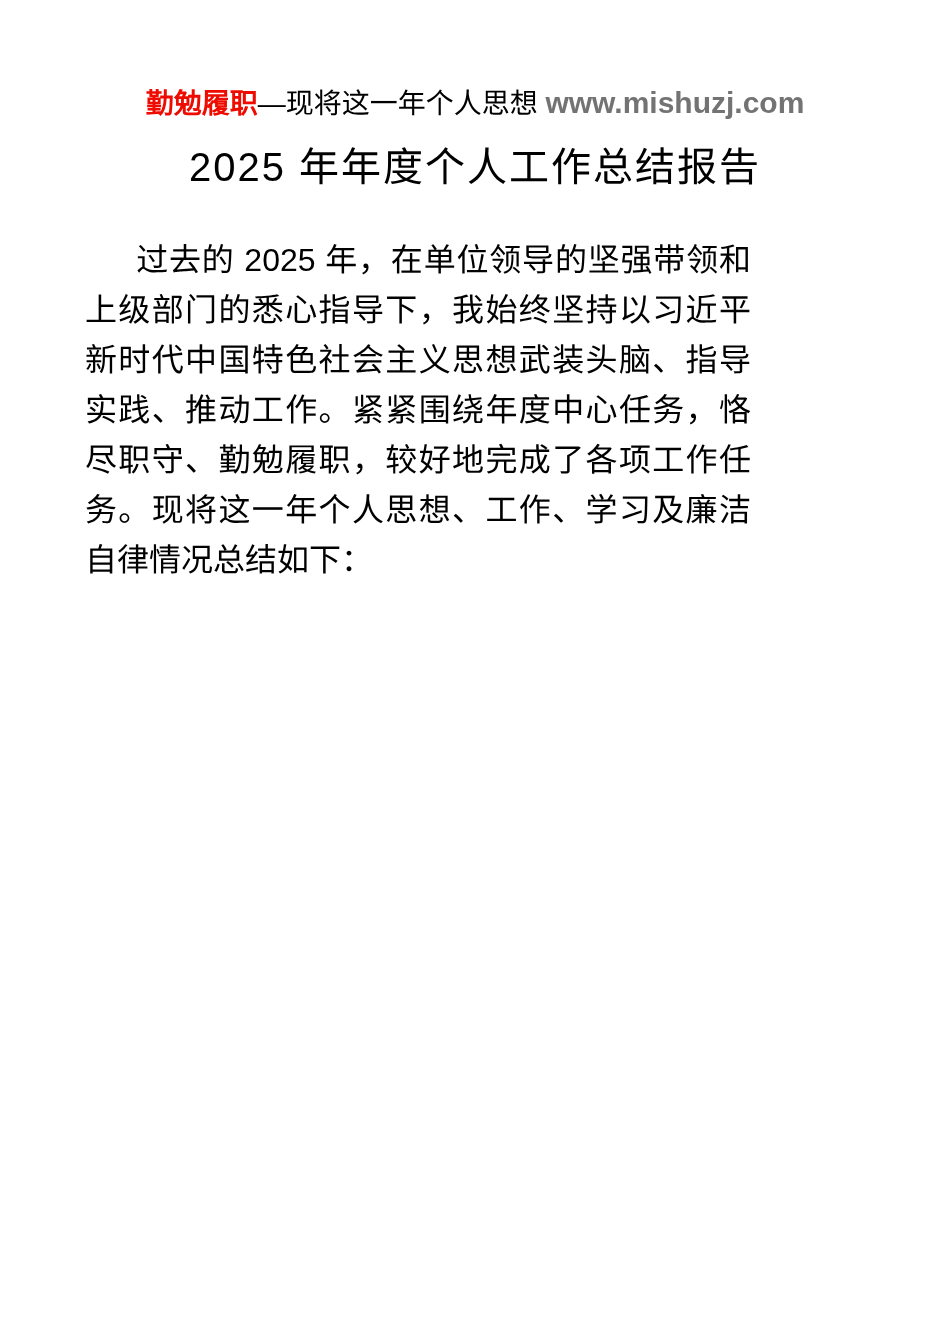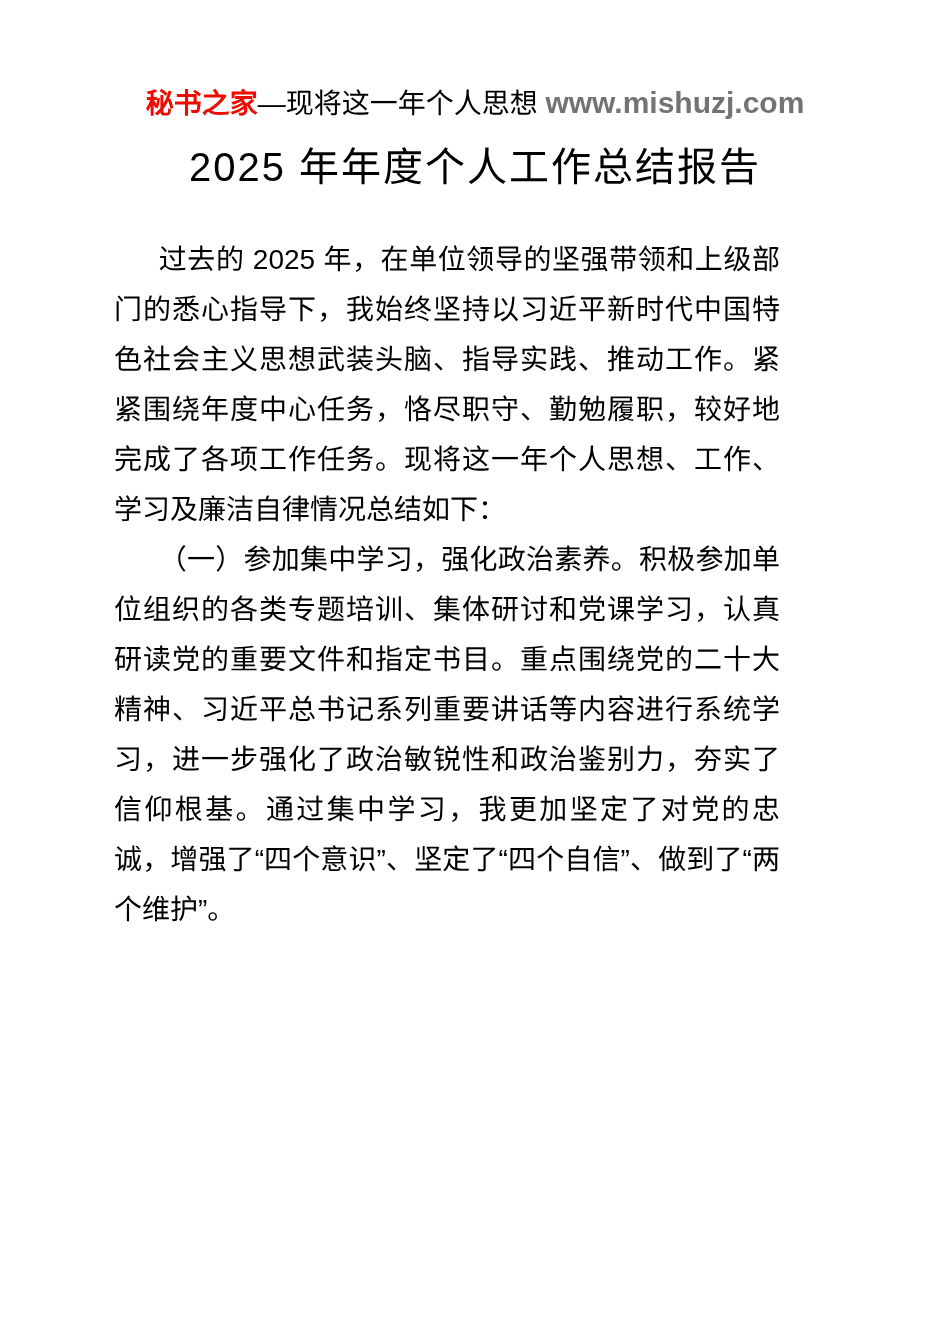--- a/index.html
+++ b/index.html
@@ -49,23 +49,23 @@
     text-align: center;
     font-size: 40px;
     line-height: 48px;
     font-weight: 400;
     letter-spacing: 2px;
     color: #000000;
   }
   
   .doc-body {
     margin-top: 44px;
-    margin-left: 114px;
+    margin-left: 85px;
     width: 666px;
-    font-size: 28px;
+    font-size: 32px;
     line-height: 50px;
     text-align: justify;
     text-justify: inter-ideograph;
     color: #000000;
   }
   .doc-body p {
     margin: 0;
     padding: 0;
   }
   .body-para {
@@ -75,23 +75,22 @@
     text-indent: 1.3em;
     font-weight: 400;
   }
 </style>
 </head>
 <body>
 
 <div class="page">
 
   <div class="site-header">
-    <span class="brand">秘书之家</span><span class="sep">—</span><span class="tagline">现将这一年个人思想 </span><span class="url">www.mishuzj.com</span>
+    <span class="brand">勤勉履职</span><span class="sep">—</span><span class="tagline">现将这一年个人思想 </span><span class="url">www.mishuzj.com</span>
   </div>
 
   <h1 class="doc-title">2025 年年度个人工作总结报告</h1>
 
   <div class="doc-body">
     <p class="body-para">过去的 2025 年，在单位领导的坚强带领和上级部门的悉心指导下，我始终坚持以习近平新时代中国特色社会主义思想武装头脑、指导实践、推动工作。紧紧围绕年度中心任务，恪尽职守、勤勉履职，较好地完成了各项工作任务。现将这一年个人思想、工作、学习及廉洁自律情况总结如下：</p>
-    <p class="body-para">（一）参加集中学习，强化政治素养。积极参加单位组织的各类专题培训、集体研讨和党课学习，认真研读党的重要文件和指定书目。重点围绕党的二十大精神、习近平总书记系列重要讲话等内容进行系统学习，进一步强化了政治敏锐性和政治鉴别力，夯实了信仰根基。通过集中学习，我更加坚定了对党的忠诚，增强了“四个意识”、坚定了“四个自信”、做到了“两个维护”。</p>
   </div>
 
 </div>
 
 </body></html>

